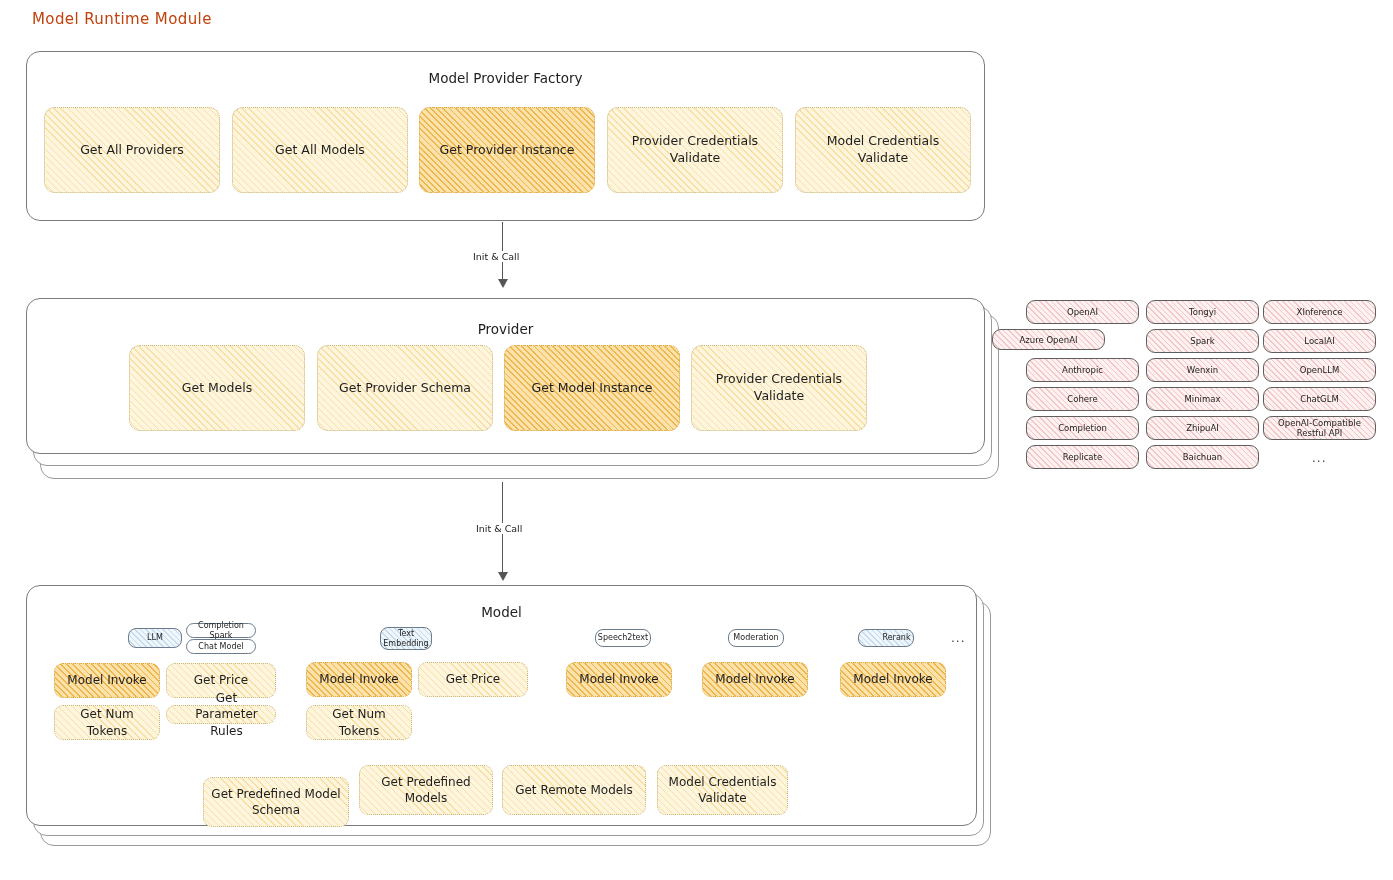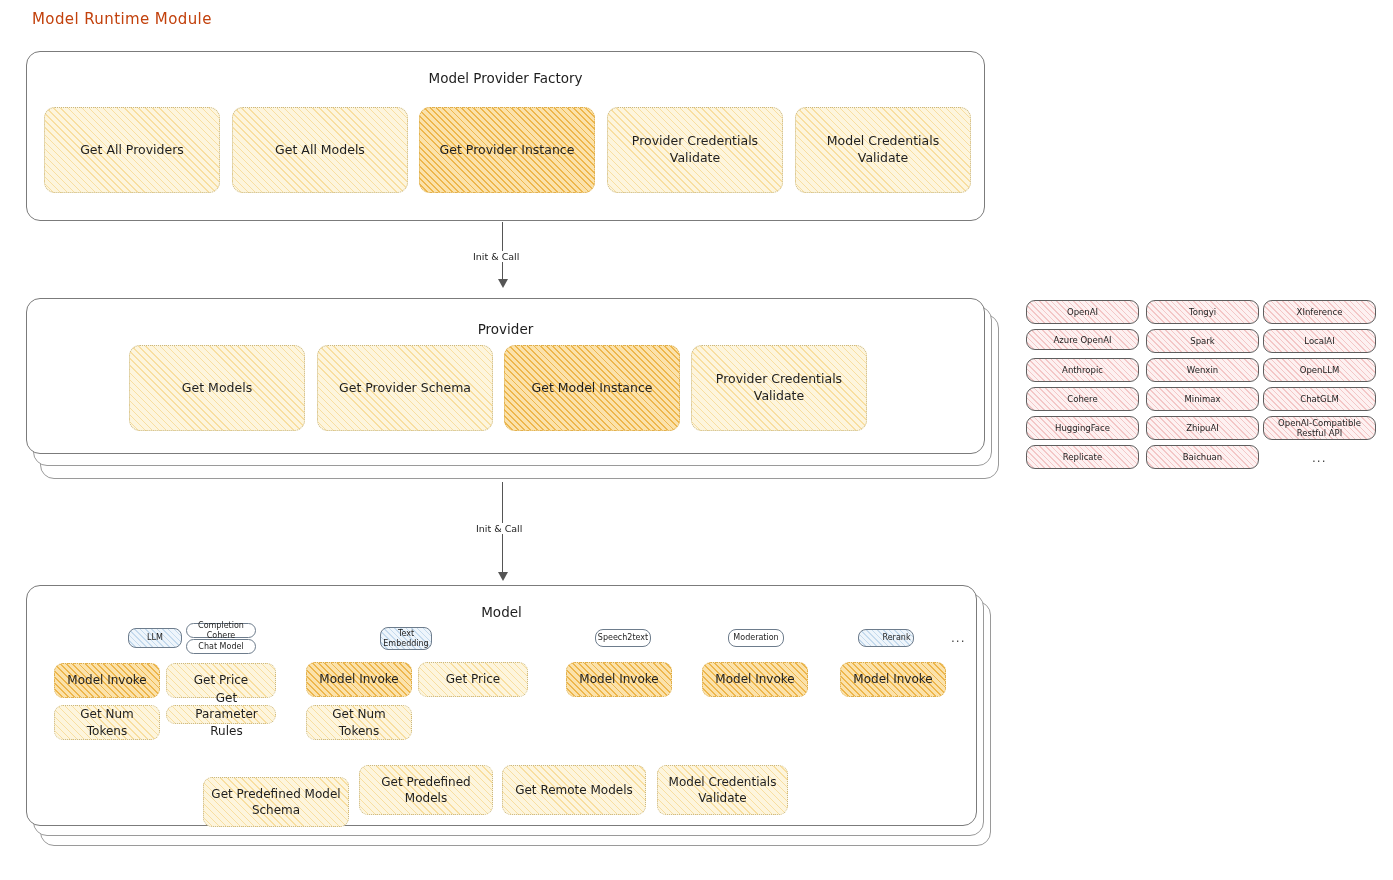--- a/index.html
+++ b/index.html
@@ -93,24 +93,24 @@
 <div class="abs panel-shadow" style="left:33px;top:306px;width:959px;height:160px;"></div>
 <div class="abs panel" style="left:26px;top:298px;width:959px;height:156px;"></div>
 <div class="abs panel-title" style="left:26px;top:321px;width:959px;">Provider</div>
 
 <div class="abs node" style="left:129px;top:345px;width:176px;height:86px;">Get Models</div>
 <div class="abs node" style="left:317px;top:345px;width:176px;height:86px;">Get Provider Schema</div>
 <div class="abs node hi" style="left:504px;top:345px;width:176px;height:86px;">Get Model Instance</div>
 <div class="abs node" style="left:691px;top:345px;width:176px;height:86px;">Provider Credentials Validate</div>
 
 <div class="abs pill" style="left:1026px;top:300px;width:113px;height:24px;">OpenAI</div>
-<div class="abs pill" style="left:1026px;top:329px;width:113px;height:21px;">Azure OpenAI</div>
+<div class="abs pill" style="left:992px;top:329px;width:113px;height:21px;">Azure OpenAI</div>
 <div class="abs pill" style="left:1026px;top:358px;width:113px;height:24px;">Anthropic</div>
 <div class="abs pill" style="left:1026px;top:387px;width:113px;height:24px;">Cohere</div>
-<div class="abs pill" style="left:1026px;top:416px;width:113px;height:24px;">HuggingFace</div>
+<div class="abs pill" style="left:1026px;top:416px;width:113px;height:24px;">Completion</div>
 <div class="abs pill" style="left:1026px;top:445px;width:113px;height:24px;">Replicate</div>
 
 <div class="abs pill" style="left:1146px;top:300px;width:113px;height:24px;">Tongyi</div>
 <div class="abs pill" style="left:1146px;top:329px;width:113px;height:24px;">Spark</div>
 <div class="abs pill" style="left:1146px;top:358px;width:113px;height:24px;">Wenxin</div>
 <div class="abs pill" style="left:1146px;top:387px;width:113px;height:24px;">Minimax</div>
 <div class="abs pill" style="left:1146px;top:416px;width:113px;height:24px;">ZhipuAI</div>
 <div class="abs pill" style="left:1146px;top:445px;width:113px;height:24px;">Baichuan</div>
 
 <div class="abs pill" style="left:1263px;top:300px;width:113px;height:24px;">XInference</div>
@@ -123,21 +123,21 @@
 <div class="abs arrow-line" style="left:502px;top:482px;height:95px;"></div>
 <div class="abs arrow-head" style="left:498px;top:572px;"></div>
 <div class="abs arrow-label" style="left:472px;top:523px;">Init &amp; Call</div>
 
 <div class="abs panel-shadow" style="left:40px;top:601px;width:951px;height:245px;"></div>
 <div class="abs panel-shadow" style="left:33px;top:593px;width:951px;height:243px;"></div>
 <div class="abs panel" style="left:26px;top:585px;width:951px;height:241px;"></div>
 <div class="abs panel-title" style="left:26px;top:604px;width:951px;">Model</div>
 
 <div class="abs tag" style="left:128px;top:628px;width:54px;height:20px;">LLM</div>
-<div class="abs tag plain" style="left:186px;top:623px;width:70px;height:15px;">Completion Cohere</div>
+<div class="abs tag plain" style="left:186px;top:623px;width:70px;height:15px;">Completion Spark</div>
 <div class="abs tag plain" style="left:186px;top:639px;width:70px;height:15px;">Chat Model</div>
 
 <div class="abs node hi sm" style="left:54px;top:663px;width:106px;height:35px;">Model Invoke</div>
 <div class="abs node sm" style="left:166px;top:663px;width:110px;height:35px;">Get Price</div>
 <div class="abs node sm" style="left:54px;top:705px;width:106px;height:35px;">Get Num Tokens</div>
 <div class="abs node sm" style="left:166px;top:705px;width:110px;height:19px;padding-left:17px;">Get Parameter Rules</div>
 
 <div class="abs tag" style="left:380px;top:627px;width:52px;height:23px;">Text Embedding</div>
 <div class="abs node hi sm" style="left:306px;top:662px;width:106px;height:35px;">Model Invoke</div>
 <div class="abs node sm" style="left:418px;top:662px;width:110px;height:35px;">Get Price</div>

